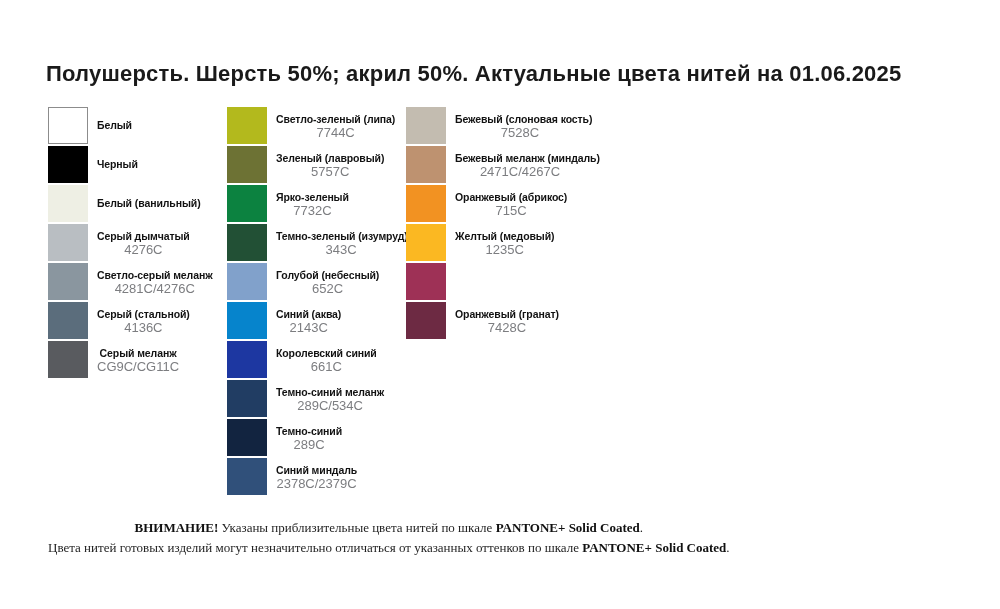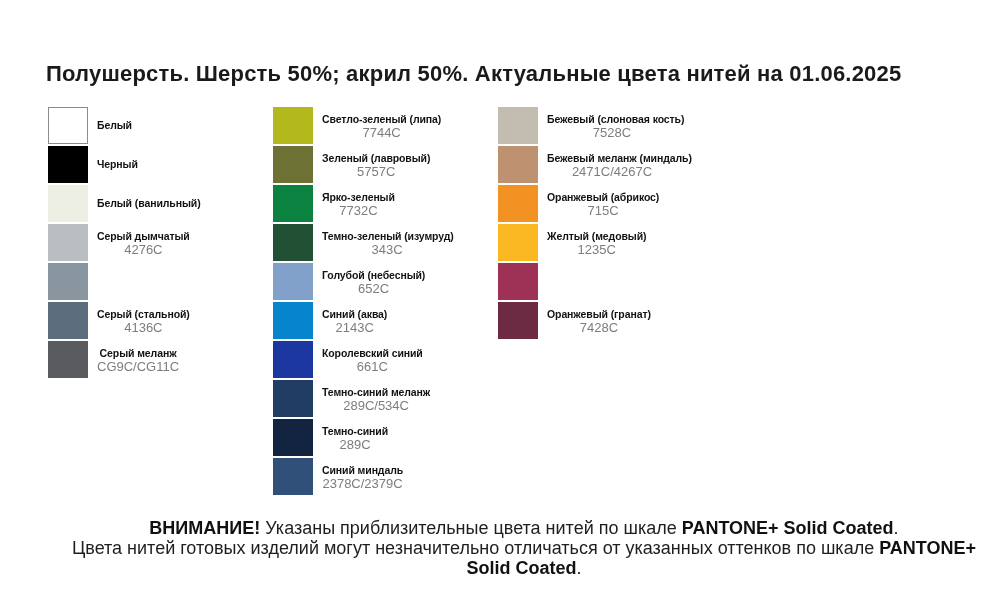--- a/index.html
+++ b/index.html
@@ -24,21 +24,20 @@
     font-weight: bold;
     color: #1a1a1a;
     letter-spacing: 0.2px;
     white-space: nowrap;
   }
   .grid {
     position: absolute;
     left: 48px;
     top: 107px;
     display: flex;
-    gap: 46px;
   }
   .col {
     width: 179px;
     display: flex;
     flex-direction: column;
   }
   .row {
     display: flex;
     align-items: center;
     height: 37px;
@@ -68,23 +67,24 @@
   .ccode {
     font-size: 13px;
     color: #7c7d80;
     line-height: 13px;
     white-space: nowrap;
   }
   .note {
     position: absolute;
     left: 48px;
     top: 518px;
-    font-size: 18px;
+    font-size: 13px;
     color: #1e1e1e;
     line-height: 20px;
+    font-family: Liberation Serif, serif;
   }
   .note b { color: #111111; }
 </style>
 </head>
 <body>
 
 <div class="page">
 
   <h1 class="title">Полушерсть. Шерсть 50%; акрил 50%. Актуальные цвета нитей на 01.06.2025</h1>
 
@@ -110,20 +110,24 @@
         </div>
         <div class="row">
           <div class="swatch" style="background: rgb(185, 190, 194);"></div>
           <div class="labels">
             <div class="cname">Серый дымчатый</div>
             <div class="ccode">4276C</div>
           </div>
         </div>
         <div class="row">
           <div class="swatch" style="background: rgb(138, 150, 159);"></div>
+          <div class="labels">
+            <div class="cname">Светло-серый меланж</div>
+            <div class="ccode">4281C/4276C</div>
+          </div>
         </div>
         <div class="row">
           <div class="swatch" style="background: rgb(91, 109, 124);"></div>
           <div class="labels">
             <div class="cname">Серый (стальной)</div>
             <div class="ccode">4136C</div>
           </div>
         </div>
         <div class="row">
           <div class="swatch" style="background: rgb(89, 91, 95);"></div>

